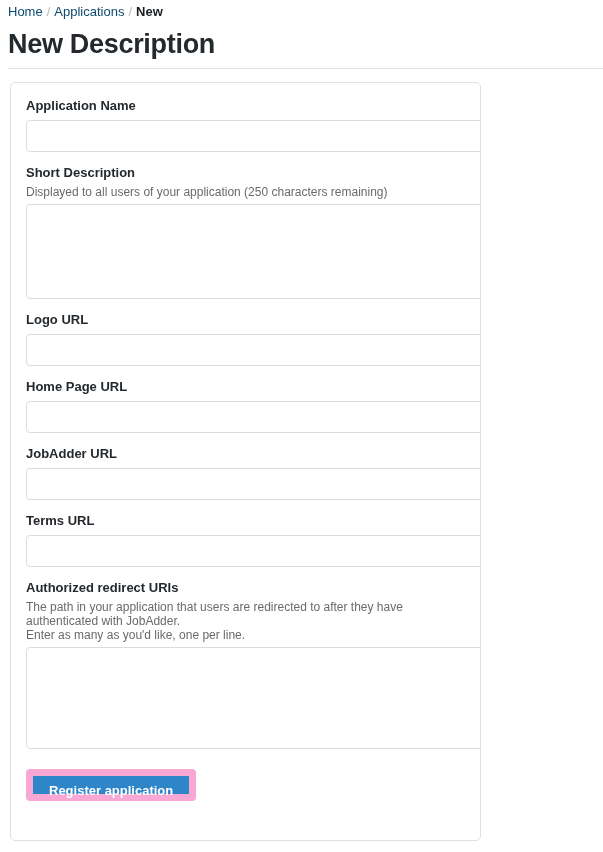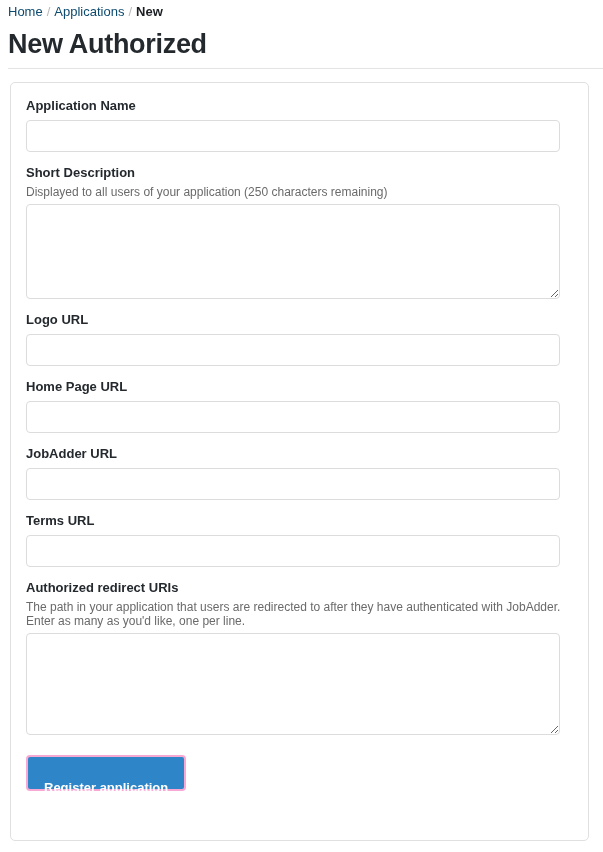--- a/index.html
+++ b/index.html
@@ -52,21 +52,21 @@
     height: 1px;
     background: #e3e3e3;
     width: 595px;
   }
 
   
   .form-panel {
     position: absolute;
     left: 10px;
     top: 82px;
-    width: 579px;
+    width: 471px;
     height: 759px;
     box-sizing: border-box;
     border: 1px solid #e0e0e0;
     border-radius: 5px;
     background: #ffffff;
     overflow: hidden;
   }
   .form-inner {
     padding: 14px 15px 0 15px;
   }
@@ -123,40 +123,40 @@
   .text-area.redirect { height: 102px; }
 
   
   .gap-a { margin-bottom: 12px; }
 
   .submit-row { margin-top: 20px; }
   .submit-button {
     display: inline-block;
     box-sizing: border-box;
     height: 32px;
-    padding: 16px 16px;
+    padding: 0 16px;
     font-family: "Liberation Sans", sans-serif;
     font-size: 13px;
     font-weight: bold;
     color: #ffffff;
     background: #2e86c8;
-    border: 2px solid #f9a8d4;
+    border: 7px solid #f9a8d4;
     border-radius: 4px;
     cursor: pointer;
     line-height: 30px;
   }
 </style>
 </head>
 <body>
 
 <div class="breadcrumb">
   <a class="crumb-link">Home</a><span class="crumb-sep">/</span><a class="crumb-link">Applications</a><span class="crumb-sep">/</span><span class="crumb-current">New</span>
 </div>
 
-<h1 class="page-title">New Authorized</h1>
+<h1 class="page-title">New Description</h1>
 <div class="title-rule"></div>
 
 <div class="form-panel">
   <div class="form-inner">
 
     <div class="field gap-a">
       <label class="field-label">Application Name</label>
       <input class="text-input" type="text" placeholder="" style="">
     </div>
 

